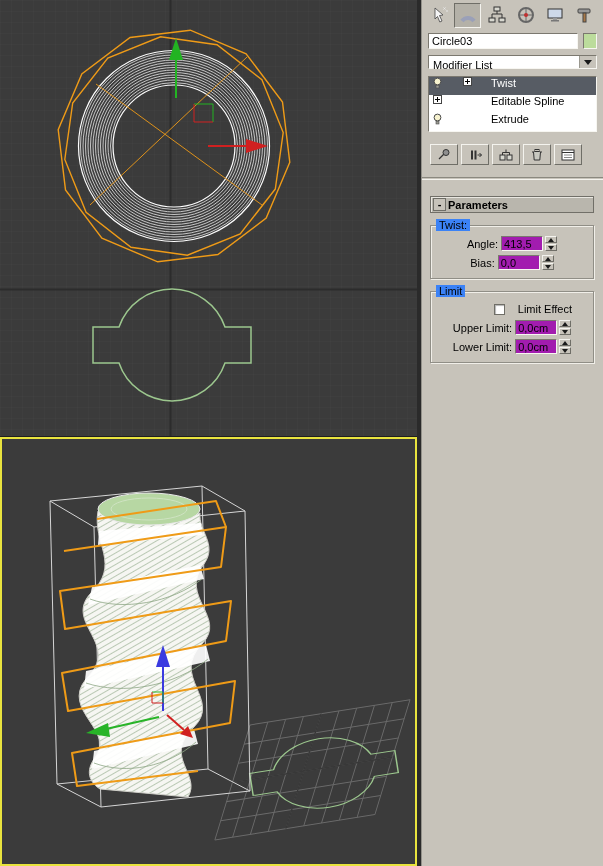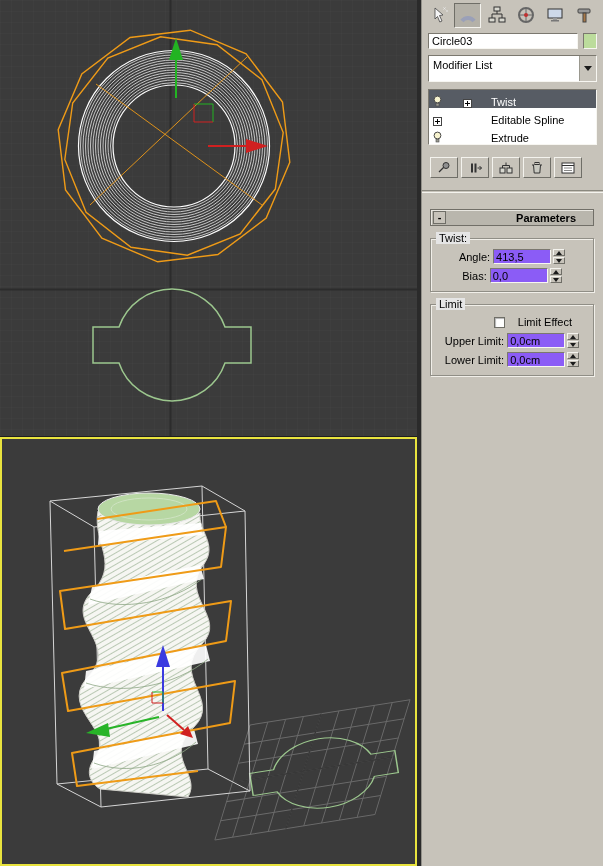--- a/index.html
+++ b/index.html
@@ -18,46 +18,46 @@
 
   .tabs { display:flex; align-items:center; height:28px; padding:2px 3px 0 3px; gap:2px; }
   .tab { width:27px; height:25px; display:flex; align-items:center; justify-content:center; background:transparent; border:1px solid transparent; cursor:default; }
   .tab[data-active="true"] { background:#b4b1a8; border-color:#6f6e67 #f4f3ee #f4f3ee #6f6e67; }
 
   .name-row { display:flex; align-items:center; gap:5px; padding:5px 6px 2px 6px; }
   .name-input { flex:1; height:16px; background:#fff; border:1px solid; border-color:#7b786f #f7f6f1 #f7f6f1 #7b786f; font:11px "Liberation Sans",sans-serif; padding:0 3px; }
   .swatch { width:22px; height:16px; background:#bcdc9c; border:1px solid; border-color:#7b786f #f7f6f1 #f7f6f1 #7b786f; }
 
   .modlist-row { padding:4px 6px 2px 6px; }
-  .dropdown { display:flex; height:27px; border:1px solid; border-color:#7b786f #f7f6f1 #f7f6f1 #7b786f; background:#fff; }
+  .dropdown { display:flex; height:14px; border:1px solid; border-color:#7b786f #f7f6f1 #f7f6f1 #7b786f; background:#fff; }
   .dropdown-label { flex:1; padding:3px 4px 0 4px; }
   .dropdown-btn { width:17px; background:#c7c3ba; border-left:1px solid #9a988f; display:flex; align-items:center; justify-content:center; }
   .tri-dn-big { width:0; height:0; border:4px solid transparent; border-top:5px solid #1a1a1a; margin-top:4px; }
 
   .stack { margin:5px 6px 0 6px; height:56px; background:#fff; border:1px solid; border-color:#7b786f #f7f6f1 #f7f6f1 #7b786f; overflow:hidden; }
-  .stack-row { display:flex; align-items:flex-end; height:18px; padding:0 2px; gap:18px; }
+  .stack-row { display:flex; align-items:flex-start; height:18px; padding:0 2px; gap:18px; }
   .stack-row[data-selected="true"] { background:#575c64; color:#fff; }
   .slot { width:12px; display:flex; justify-content:center; }
 
   .stack-tools { display:flex; gap:3px; padding:12px 6px 4px 8px; }
   .tool-btn { width:28px; height:21px; background:#c7c3ba; border:1px solid; border-color:#f4f3ee #6f6e67 #6f6e67 #f4f3ee; display:flex; align-items:center; justify-content:center; }
 
   .panel-divider { margin-top:8px; height:3px; border-top:1px solid #8a887f; border-bottom:1px solid #f4f3ee; }
 
   .rollout-header { margin:16px 9px 4px 8px; height:17px; background:#b9b6ad; border:1px solid #716f68; box-shadow:inset 1px 1px 0 #e9e7e1; display:flex; align-items:center; font-weight:bold; }
   .collapse-box { width:13px; height:13px; margin:0 2px; background:#c7c3ba; border:1px solid #6f6e67; text-align:center; line-height:11px; font-weight:bold; }
-  .rollout-title { flex:1; text-align:right; }
+  .rollout-title { flex:1; text-align:left; }
   .rollout-header .spacer { width:17px; }
 
   .group { position:relative; margin:12px 9px 0 8px; border:1px solid #908e86; box-shadow:1px 1px 0 #f1efe9, inset 1px 1px 0 #f1efe9; padding:8px 5px 6px 5px; }
-  .group-title { position:absolute; top:-7px; left:5px; background:#e5e5e5; padding:0 3px; }
+  .group-title { position:absolute; top:-7px; left:5px; background:#3b82f6; padding:0 3px; }
 
   .prow { display:flex; align-items:center; justify-content:center; gap:2px; height:19px; }
   .prow label { margin-right:1px; }
-  .field { width:58px; height:15px; background:#8b5cf6; border:1px solid; border-color:#7b786f #f7f6f1 #f7f6f1 #7b786f; font:11px "Liberation Sans",sans-serif; padding:0 2px; }
+  .field { width:42px; height:15px; background:#a21caf; border:1px solid; border-color:#7b786f #f7f6f1 #f7f6f1 #7b786f; font:11px "Liberation Sans",sans-serif; padding:0 2px; }
   .spinner { display:flex; flex-direction:column; gap:1px; }
   .spin { width:12px; height:7px; background:#c7c3ba; border:1px solid; border-color:#f4f3ee #6f6e67 #6f6e67 #f4f3ee; display:flex; align-items:center; justify-content:center; }
   .tri-up { width:0; height:0; border-left:3px solid transparent; border-right:3px solid transparent; border-bottom:4px solid #1a1a1a; }
   .tri-dn { width:0; height:0; border-left:3px solid transparent; border-right:3px solid transparent; border-top:4px solid #1a1a1a; }
 
   .radio-row { display:flex; justify-content:center; gap:16px; padding:3px 0 1px 0; }
   .radio-item { display:flex; align-items:center; gap:4px; }
   .radio { width:11px; height:11px; border-radius:50%; background:#fff; border:1px solid #6f6e67; box-shadow:inset 1px 1px 1px rgba(0,0,0,.35); position:relative; }
   .radio[data-checked="true"]::after { content:""; position:absolute; left:3px; top:3px; width:4px; height:4px; border-radius:50%; background:#101010; }
 

